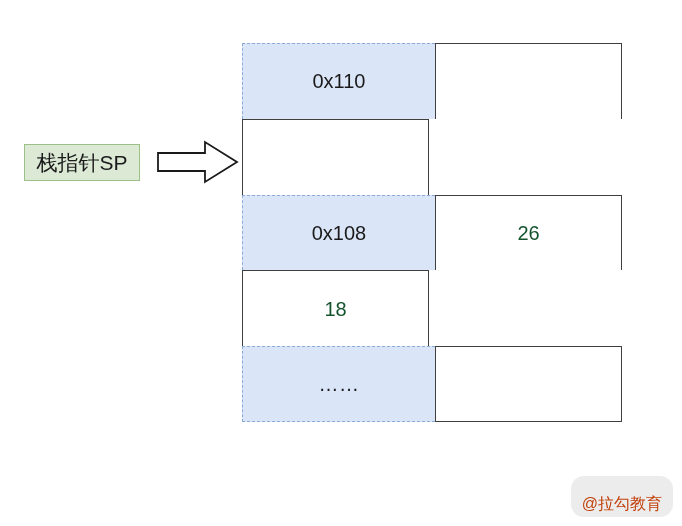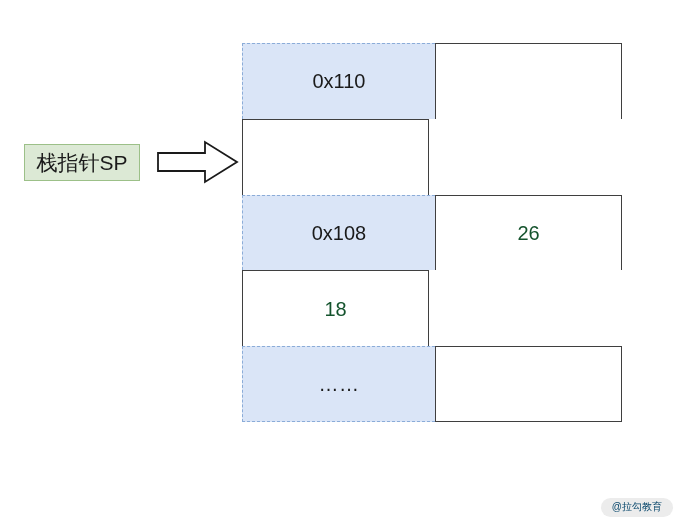--- a/index.html
+++ b/index.html
@@ -118,25 +118,25 @@
     color: #14532d;
     line-height: 1;
     white-space: nowrap;
   }
 
   
   #watermark {
     position: absolute;
     right: 9px;
     bottom: 9px;
-    padding: 4px 11px 5px 11px;
+    padding: 20px 11px 5px 11px;
     border-radius: 13px;
     background: #ececec;
-    color: #0c4a6e;
-    font-size: 10px;
+    color: #c2410c;
+    font-size: 16px;
     line-height: 1;
     white-space: nowrap;
     pointer-events: none;
   }
 </style>
 </head>
 <body>
 
 <div id="canvas">
 

